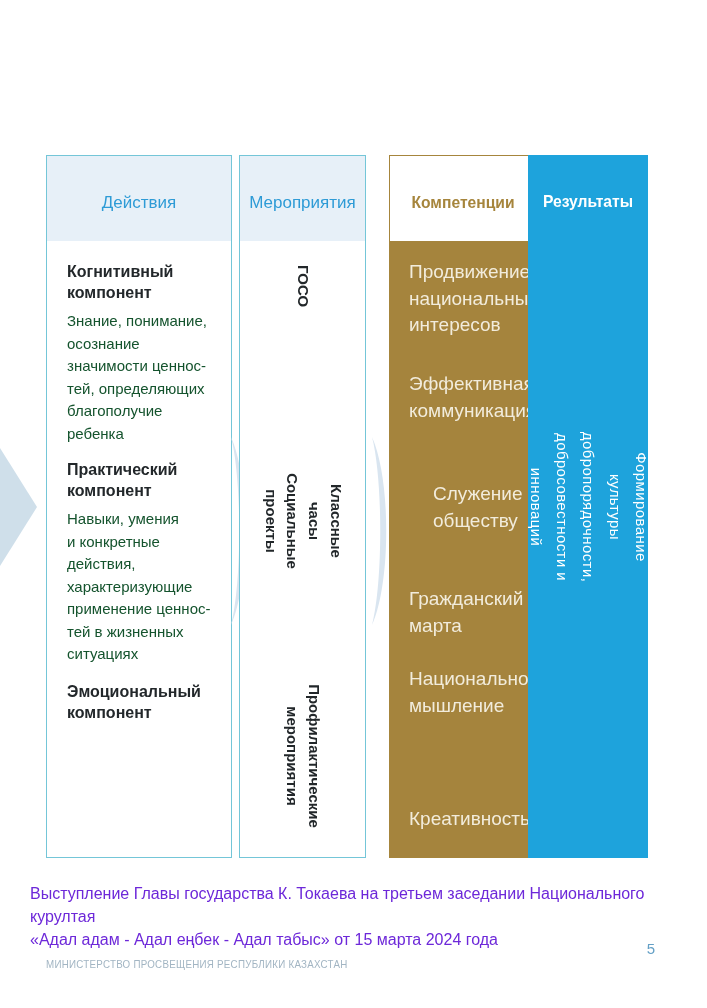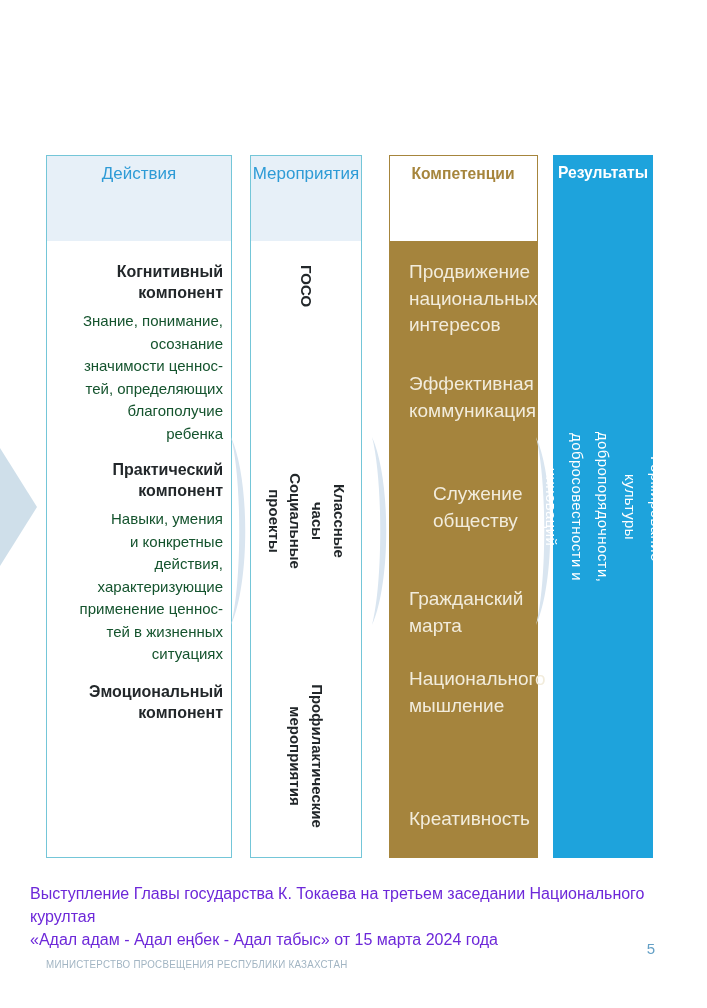--- a/index.html
+++ b/index.html
@@ -4,30 +4,30 @@
 <style>
   html,body{margin:0;padding:0;background:#ffffff;}
   .page{
     position:relative;width:707px;height:1008px;background:#ffffff;overflow:hidden;
     font-family:"Liberation Sans","DejaVu Sans",sans-serif;color:#2a2f33;
   }
   .col{position:absolute;top:155px;height:703px;box-sizing:border-box;}
   .col-bordered{background:#ffffff;border:1px solid #74c6d8;}
   .col-header{
     position:absolute;top:0;left:0;right:0;height:85px;box-sizing:border-box;
-    display:flex;justify-content:center;align-items:flex-start;padding-top:8px;
+    display:flex;justify-content:center;align-items:flex-start;padding-top:37px;
   }
   .col-header.light{background:#e7f0f8;}
   .col-title{font-size:17px;color:#2e9bd6;}
   .col-title.cond{font-weight:700;transform:scaleX(0.92);}
   .gold .col-title{color:#a6853c;}
   .results-col{background:#1ea3dc;border:none;}
   .results-col .col-title{color:#ffffff;}
 
-  .block{position:absolute;left:20px;right:8px;text-align:right;}
+  .block{position:absolute;left:20px;right:8px;}
   .block-heading{font-weight:700;font-size:16px;line-height:1.32;white-space:pre-line;margin-bottom:7px;color:#22272a;}
   .block-body{font-size:15px;line-height:1.5;white-space:pre-line;color:#14532d;}
 
   .vtext{
     position:absolute;left:50%;
     font-weight:700;font-size:15px;line-height:1.45;white-space:pre-line;text-align:center;
     color:#22272a;transform:translate(-50%,-50%) rotate(90deg);
   }
 
   .gold-body{position:absolute;top:85px;left:0;right:0;bottom:0;background:#a5843d;}
@@ -98,21 +98,21 @@
     <div class="block" style="top:525px;">
       <div class="block-heading">Эмоциональный
 компонент</div>
     </div>
   </div>
 
   <svg class="chevron" style="left:227px;" viewBox="0 0 26 188">
     <path d="M4 0 C 15 42, 15 146, 4 188 C 23 146, 23 42, 4 0 Z" fill="#d9e5f0"></path>
   </svg>
 
-  <div class="col col-bordered" style="left:250px;width:112px;">
+  <div class="col col-bordered" style="left:239px;width:127px;">
     <div class="col-header light">
       <span class="col-title">Мероприятия</span>
     </div>
     <div class="vtext" style="top:130px;">ГОСО</div>
     <div class="vtext" style="top:365px;">Классные часы
 Социальные
 проекты</div>
     <div class="vtext" style="top:600px;">Профилактические
 мероприятия</div>
   </div>
@@ -138,21 +138,21 @@
       <div class="gold-item" style="top:425px;">Национального
 мышление</div>
       <div class="gold-item" style="top:565px;">Креативность</div>
     </div>
   </div>
 
   <svg class="chevron" style="left:532px;" viewBox="0 0 26 188">
     <path d="M4 0 C 15 42, 15 146, 4 188 C 23 146, 23 42, 4 0 Z" fill="#d9e5f0"></path>
   </svg>
 
-  <div class="col results-col" style="left:553px;width:100px;">
+  <div class="col results-col" style="left:528px;width:120px;">
     <div class="col-header">
       <span class="col-title cond">Результаты</span>
     </div>
     <div class="results-text">Формирование культуры добропорядочности,
 добросовестности и инноваций</div>
   </div>
 
   <div class="caption">Выступление Главы государства К. Токаева на третьем заседании Национального курултая
 «Адал адам - Адал еңбек - Адал табыс» от 15 марта 2024 года</div>
   <div class="ministry">МИНИСТЕРСТВО ПРОСВЕЩЕНИЯ РЕСПУБЛИКИ КАЗАХСТАН</div>

